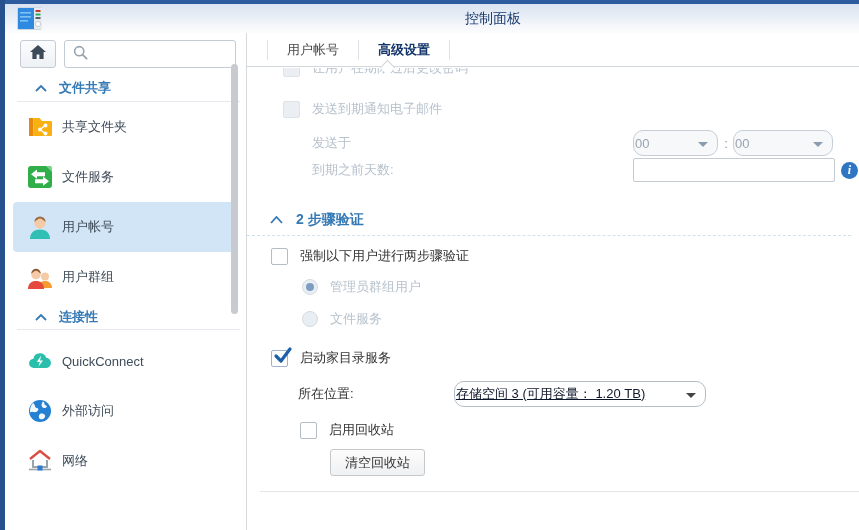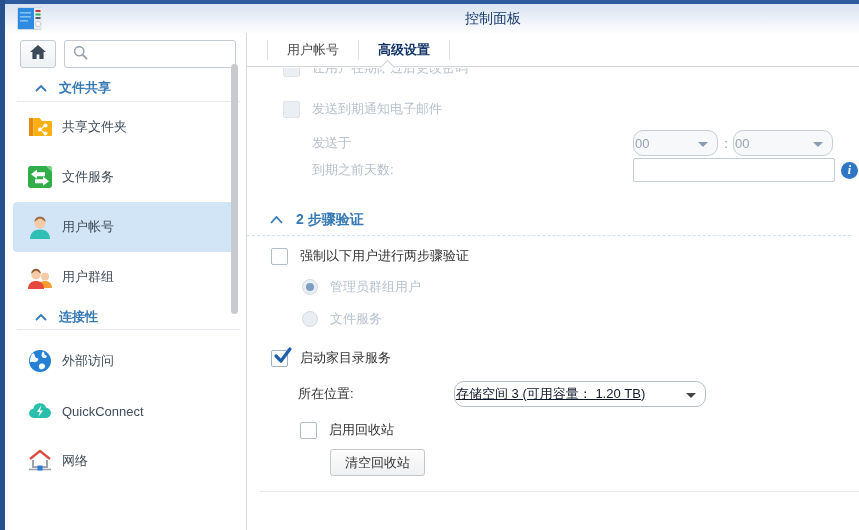--- a/index.html
+++ b/index.html
@@ -230,36 +230,36 @@
               <polyline points="1,6 6,1 11,6" fill="none" stroke="#3579b5" stroke-width="1.8"></polyline>
             </svg>
         </span>
         <span>连接性</span>
       </div>
 
       <div class="side-items pad2">
         <div class="side-item">
           <span class="ic">
             <svg width="26" height="26" viewBox="0 0 26 26">
+              <path d="M7 20 a4.6 4.6 0 0 1 -0.6 -9.2 a6.6 6.6 0 0 1 12.8 -1 a5.1 5.1 0 0 1 -0.7 10.2 z" fill="#2abfab"></path>
+              <path d="M14.2 7.5 L9.8 14 h3 l-1.4 4.8 L16 12.4 h-3 z" fill="#fff"></path>
+            </svg>
+          </span>
+          <span class="lbl">QuickConnect</span>
+        </div>
+        <div class="side-item">
+          <span class="ic">
+            <svg width="26" height="26" viewBox="0 0 26 26">
               <circle cx="13" cy="13" r="11" fill="#2380d2"></circle>
               <path d="M6 5 c3 2 1 4.5 4 5 c2.5 0.4 1 3.5 -1 4 c-2.6 0.6 -4 -1 -5.8 0.5 A11 11 0 0 1 6 5 z" fill="#fff" opacity="0.95"></path>
               <path d="M16 3.5 c2.5 1.5 0.5 3 3 4 c2 0.8 0 3 -2 2.5 c-2.4 -0.6 -3.5 -3.5 -1 -6.5 z" fill="#fff" opacity="0.95"></path>
               <path d="M14 15.5 c2.5 -0.5 5 1.5 4 3.5 c-0.8 1.7 -3.5 3 -5 2 c-1.7 -1.1 -1.5 -5 1 -5.5 z" fill="#fff" opacity="0.95"></path>
             </svg>
           </span>
           <span class="lbl">外部访问</span>
-        </div>
-        <div class="side-item">
-          <span class="ic">
-            <svg width="26" height="26" viewBox="0 0 26 26">
-              <path d="M7 20 a4.6 4.6 0 0 1 -0.6 -9.2 a6.6 6.6 0 0 1 12.8 -1 a5.1 5.1 0 0 1 -0.7 10.2 z" fill="#2abfab"></path>
-              <path d="M14.2 7.5 L9.8 14 h3 l-1.4 4.8 L16 12.4 h-3 z" fill="#fff"></path>
-            </svg>
-          </span>
-          <span class="lbl">QuickConnect</span>
         </div>
         <div class="side-item">
           <span class="ic">
             <svg width="26" height="26" viewBox="0 0 26 26">
               <path d="M3 11 L13 3 L23 11" fill="none" stroke="#d94f43" stroke-width="2.4" stroke-linejoin="round"></path>
               <path d="M6 12 v7 h14 v-7" fill="none" stroke="#9aa4ad" stroke-width="2"></path>
               <line x1="2" y1="21.5" x2="24" y2="21.5" stroke="#9aa4ad" stroke-width="1.6"></line>
               <rect x="10.5" y="17.5" width="5" height="5" fill="#2e7bd6"></rect>
             </svg>
           </span>

